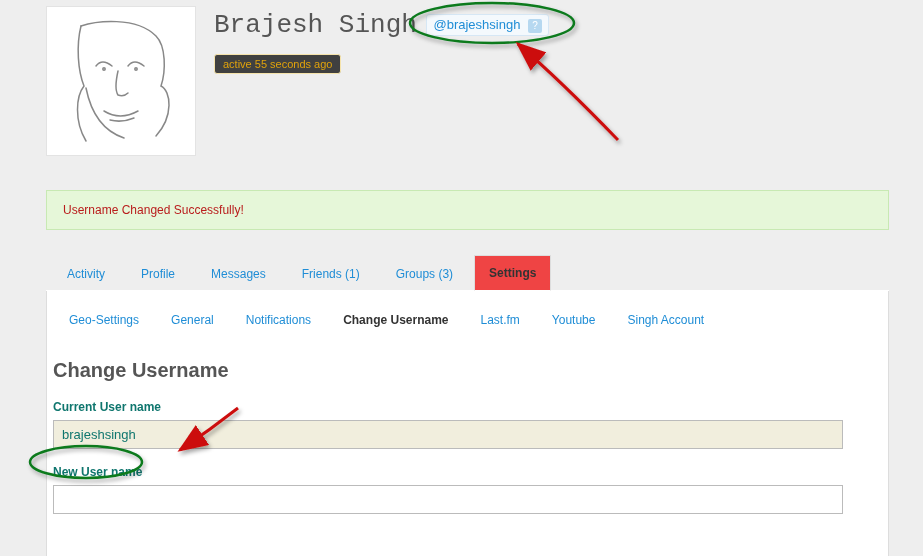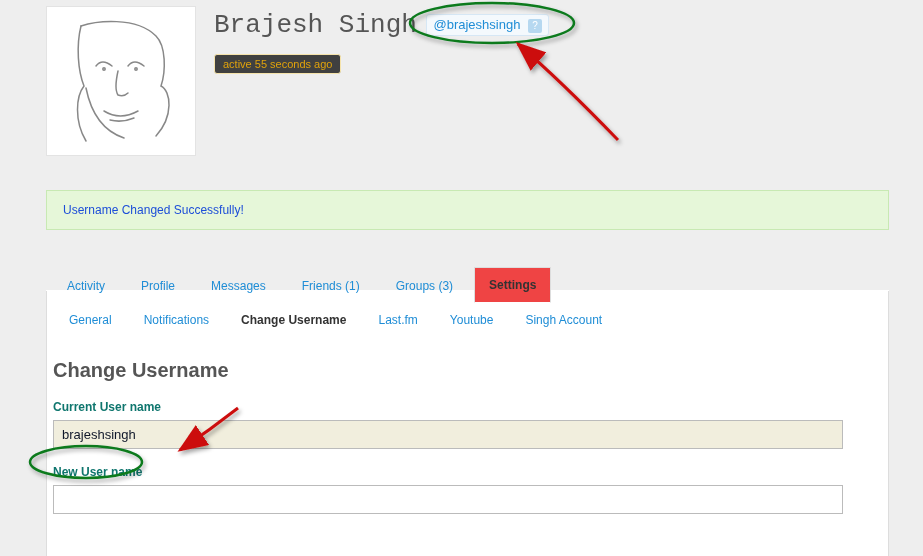--- a/index.html
+++ b/index.html
@@ -74,42 +74,42 @@
     color: #e0a20b;
     font-size: 11px;
     padding: 3px 8px;
   }
   
   .success-bar {
     margin-top: 34px;
     background: #e6f7d9;
     border: 1px solid #c8e9b3;
     padding: 12px 16px;
-    color: #1d4ed8;
+    color: #b91c1c;
     font-size: 12px;
   }
   
   .tabs {
     margin-top: 24px;
     display: flex;
     align-items: flex-end;
     gap: 0;
     border-bottom: 1px solid #fff;
     padding-left: 6px;
   }
   .tab {
     padding: 10px 14px;
     font-size: 12px;
     color: #1f8dd6;
     cursor: pointer;
     border: 1px solid transparent;
     border-bottom: none;
     margin-right: 6px;
     position: relative;
-    top: 13px;
+    top: 1px;
   }
   .tab.active {
     background: #ef4444;
     border: 1px solid #ddd;
     border-bottom: 1px solid #fff;
     color: #333;
     font-weight: bold;
   }
   
   .subpanel {
@@ -149,21 +149,21 @@
     color: #0f766e;
     margin-bottom: 6px;
     display: block;
   }
   .text-input {
     width: 790px;
     max-width: 100%;
     border: 1px solid #bbb;
     padding: 6px 8px;
     font-size: 13px;
-    color: #0f172a;
+    color: #0f766e;
     background: #fff;
   }
   .text-input.readonly {
     background: #f1eedd;
   }
   .field-group { margin-bottom: 16px; }
   .hint {
     font-size: 12px;
     color: #666;
     margin-top: 4px;
@@ -216,20 +216,21 @@
     <div class="tab">Activity</div>
     <div class="tab">Profile</div>
     <div class="tab">Messages</div>
     <div class="tab">Friends (1)</div>
     <div class="tab">Groups (3)</div>
     <div class="tab active">Settings</div>
   </div>
 
   <div class="subpanel">
     <div class="subtabs">
+      <div class="subtab">Geo-Settings</div>
       <div class="subtab">General</div>
       <div class="subtab">Notifications</div>
       <div class="subtab active">Change Username</div>
       <div class="subtab">Last.fm</div>
       <div class="subtab">Youtube</div>
       <div class="subtab">Singh Account</div>
     </div>
 
     <div class="form-area">
       <div class="section-title">Change Username</div>

